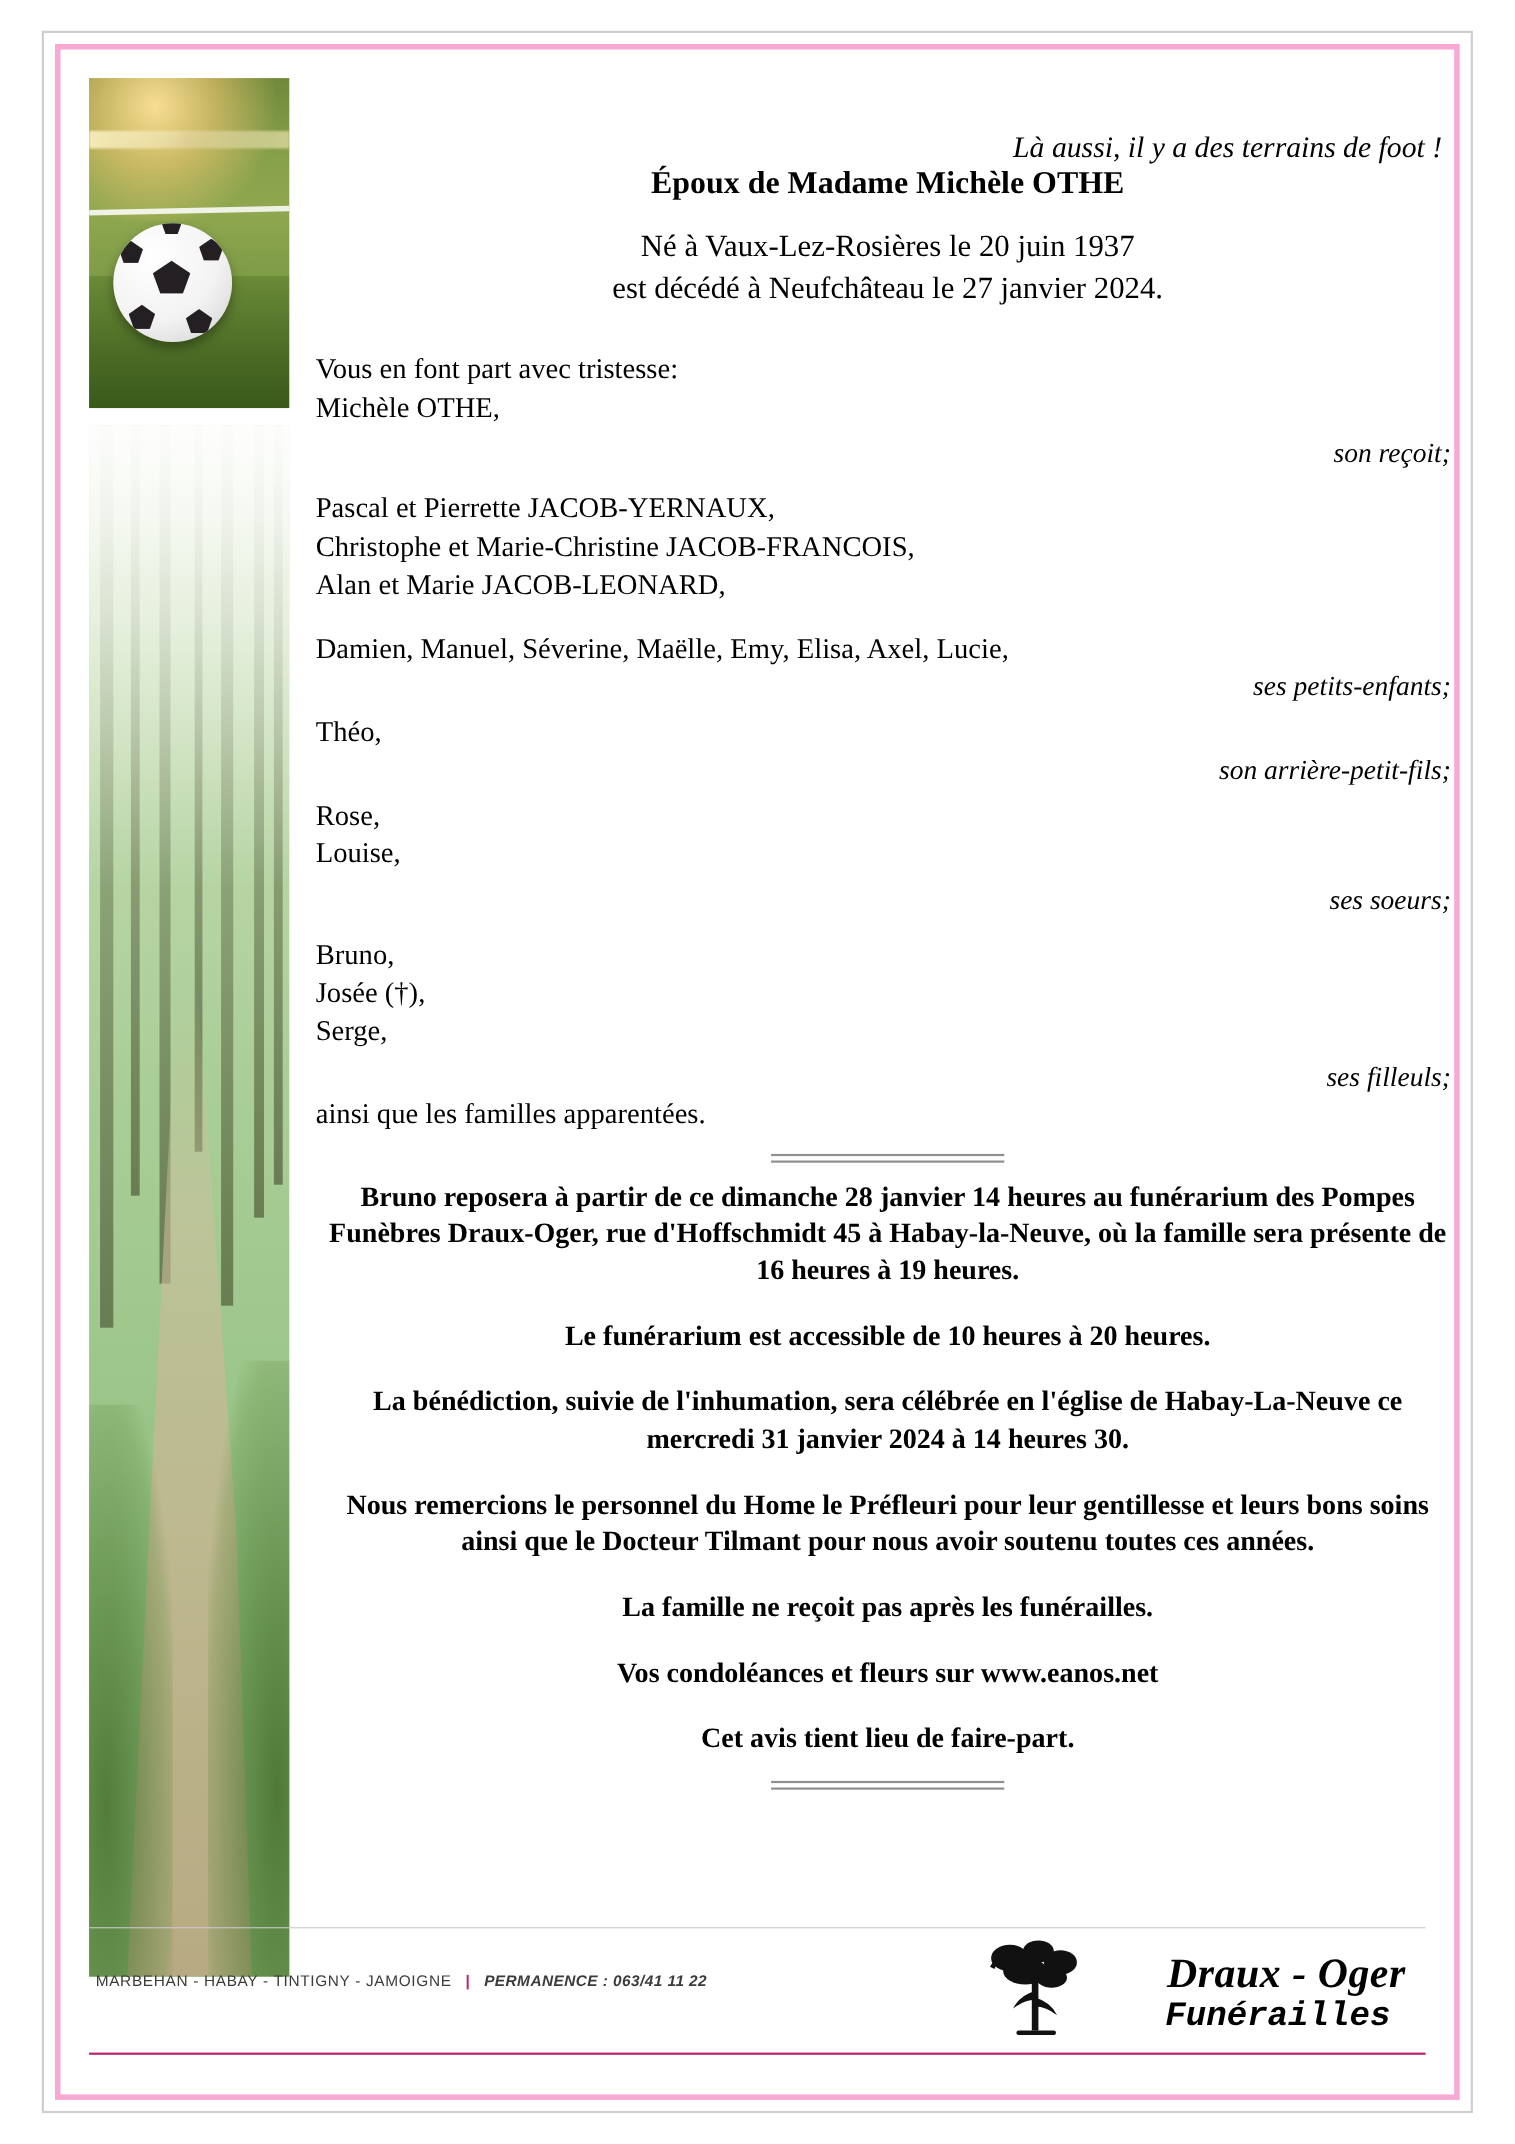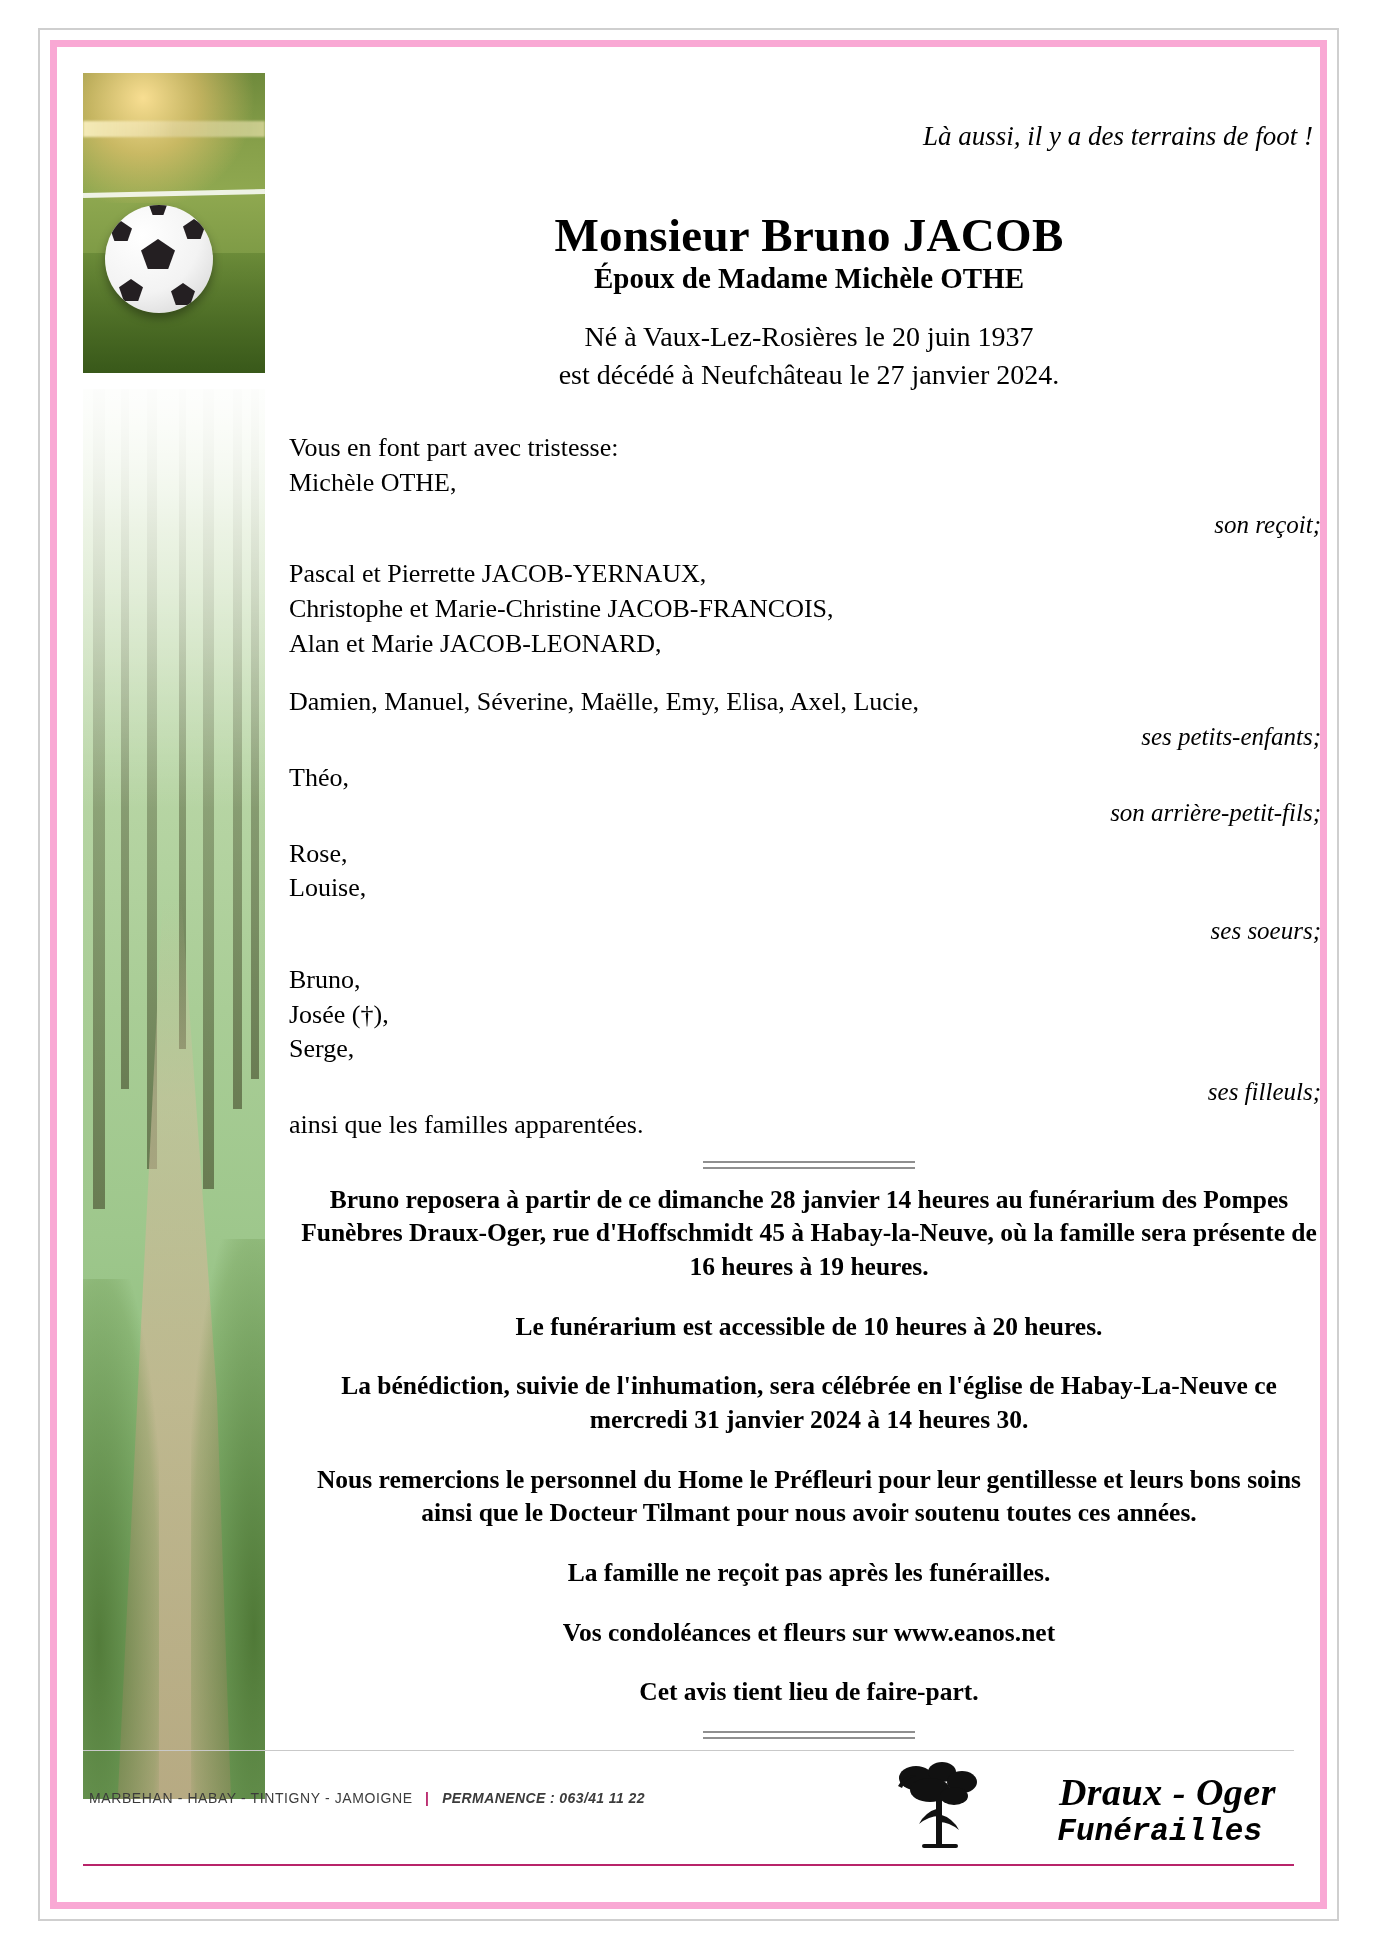--- a/index.html
+++ b/index.html
@@ -31,21 +31,21 @@
     border: 2px solid #cfcfcf;
     box-sizing: border-box;
     background: #ffffff;
     padding: 10px;
   }
 
   .inner-frame {
     position: relative;
     width: 100%;
     height: 100%;
-    border: 7px solid #f9a8d4;
+    border: 5px solid #f9a8d4;
     box-sizing: border-box;
     background: #ffffff;
     overflow: hidden;
   }
 
   
   .left-col {
     position: absolute;
     left: 26px;
     top: 26px;
@@ -365,21 +365,20 @@
           <div class="haze"></div>
 
         </div>
 
       </div>
 
       <div class="content">
 
         <div class="epitaph">Là aussi, il y a des terrains de foot !</div>
 
-        <div class="deceased-name">Monsieur Bruno JACOB</div>
         <div class="spouse-line">Époux de Madame Michèle OTHE</div>
         <div class="birth-line">Né à Vaux-Lez-Rosières le 20 juin 1937</div>
         <div class="death-line">est décédé à Neufchâteau le 27 janvier 2024.</div>
 
         <div class="family-block">
           <div class="intro">Vous en font part avec tristesse:</div>
 
           <div>
             <div>Michèle OTHE,</div>
             <div class="gap-xs"></div>

